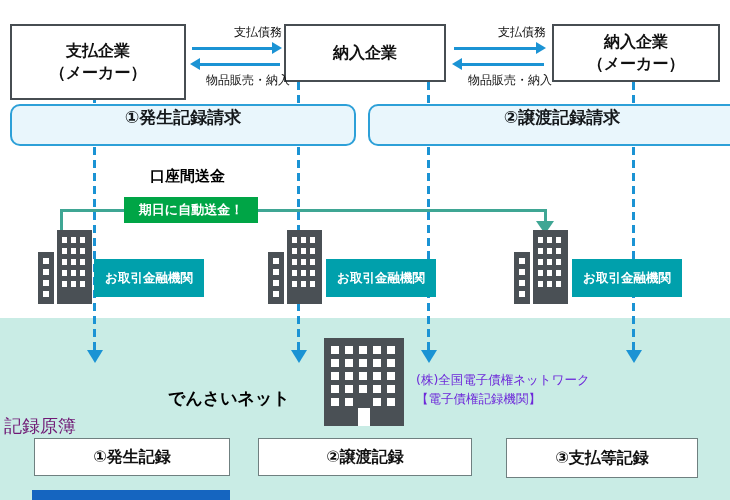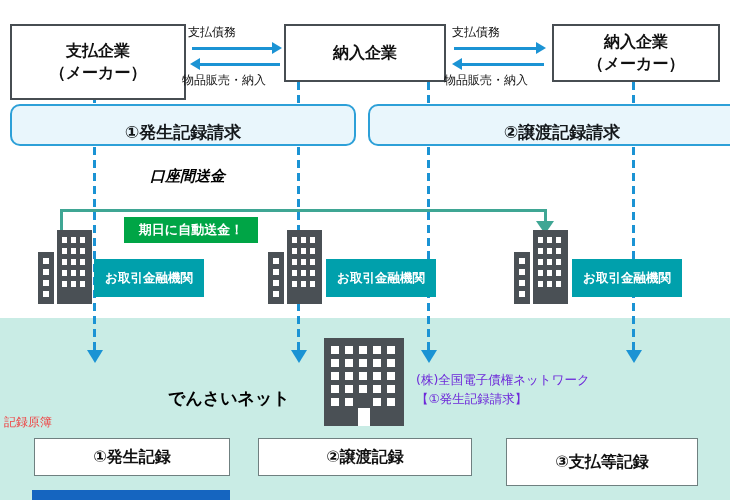--- a/index.html
+++ b/index.html
@@ -7,50 +7,50 @@
   .stage { position:relative; width:730px; height:500px; background:#fff; overflow:hidden; }
   .abs { position:absolute; }
 
   .mint { background:#c9ece5; z-index:0; }
 
   .company-box { border:2px solid #474d52; background:#fff; display:flex; flex-direction:column;
     align-items:center; justify-content:center; font-weight:bold; font-size:16px; color:#111;
     line-height:1.35; z-index:2; text-align:center; }
 
   .request-box { background:#e9f6fc; border:2px solid #2da0d8; border-radius:10px; display:flex;
-    align-items:flex-end; justify-content:center; font-weight:bold; font-size:17px; color:#14181b; z-index:2; }
+    align-items:flex-start; justify-content:center; font-weight:bold; font-size:17px; color:#14181b; z-index:2; }
 
   .dash-v { width:3px; z-index:1;
     background:repeating-linear-gradient(180deg,#1b93d4 0 8px,rgba(0,0,0,0) 8px 13px); }
   .arrow-down { width:0; height:0; border-left:8px solid transparent; border-right:8px solid transparent;
     border-top:13px solid #1b93d4; z-index:1; }
 
   .hline { height:3px; background:#1b93d4; z-index:2; }
   .tri-right { width:0; height:0; border-top:6px solid transparent; border-bottom:6px solid transparent;
     border-left:10px solid #1b93d4; z-index:2; }
   .tri-left { width:0; height:0; border-top:6px solid transparent; border-bottom:6px solid transparent;
     border-right:10px solid #1b93d4; z-index:2; }
 
-  .rel-label { font-size:12px; color:#111; text-align:left; z-index:2; white-space:nowrap; }
+  .rel-label { font-size:12px; color:#111; text-align:right; z-index:2; white-space:nowrap; }
 
   .gline { background:#3fa694; z-index:2; }
   .gtri { width:0; height:0; border-left:9px solid transparent; border-right:9px solid transparent;
     border-top:13px solid #3fa694; z-index:2; }
 
-  .transfer-title { font-size:15px; font-weight:bold; color:#000; z-index:4; white-space:nowrap;font-style:italic; }
+  .transfer-title { font-size:15px; font-weight:bold; color:#000; z-index:4; white-space:nowrap; }
   .badge { background:#00a546; color:#fff; font-weight:bold; font-size:13px; display:flex;
-    align-items:center; justify-content:center; z-index:4; white-space:nowrap;margin-top:20px; }
+    align-items:center; justify-content:center; z-index:4; white-space:nowrap; }
 
   .bank-label { background:#00a0ac; color:#fff; font-weight:bold; font-size:12.5px; display:flex;
     align-items:center; justify-content:center; z-index:3; white-space:nowrap; }
   .building { z-index:3; line-height:0; }
 
   .densai-name { font-size:17px; font-weight:bold; color:#000; z-index:2; white-space:nowrap;margin-top:9px; }
   .org-line { font-size:12.5px; color:#6d28d9; z-index:2; white-space:nowrap; }
-  .ledger-title { font-size:12px; color:#ef4444; z-index:2; white-space:nowrap; }
+  .ledger-title { font-size:18px; color:#701a75; z-index:2; white-space:nowrap; }
 
   .record-box { background:#fff; border:1px solid #6f8080; display:flex; align-items:center;
     justify-content:center; font-weight:bold; font-size:16px; color:#111; z-index:2; }
 
   .clipped-bar { background:#1565c0; z-index:2; }
 </style>
 </head>
 <body>
 
 <div class="stage">
@@ -220,28 +220,28 @@
           <rect x="67" y="47" width="8" height="8"></rect>
         <rect x="11" y="60" width="8" height="8"></rect>
           <rect x="25" y="60" width="8" height="8"></rect>
           <rect x="53" y="60" width="8" height="8"></rect>
           <rect x="67" y="60" width="8" height="8"></rect>
         <rect x="38" y="70" width="12" height="18"></rect>
       </g>
     </svg>
   </div>
   <div class="abs org-line" style="left:416px;top:372px">(株)全国電子債権ネットワーク</div>
-  <div class="abs org-line" style="left:416px;top:391px">【①発生記録請求】</div>
+  <div class="abs org-line" style="left:416px;top:391px">【電子債権記録機関】</div>
 
   <div class="abs ledger-title" style="left:4px;top:414px">記録原簿</div>
   <div class="abs record-box" style="left:34px;top:438px;width:196px;height:38px">
     <span>①発生記録</span>
   </div>
   <div class="abs record-box" style="left:258px;top:438px;width:214px;height:38px">
     <span>②譲渡記録</span>
   </div>
-  <div class="abs record-box" style="left:506px;top:438px;width:192px;height:48px">
+  <div class="abs record-box" style="left:506px;top:438px;width:192px;height:40px">
     <span>③支払等記録</span>
   </div>
 
   <div class="abs clipped-bar" style="left:32px;top:490px;width:198px;height:10px"></div>
 
 </div>
 
 </body></html>

